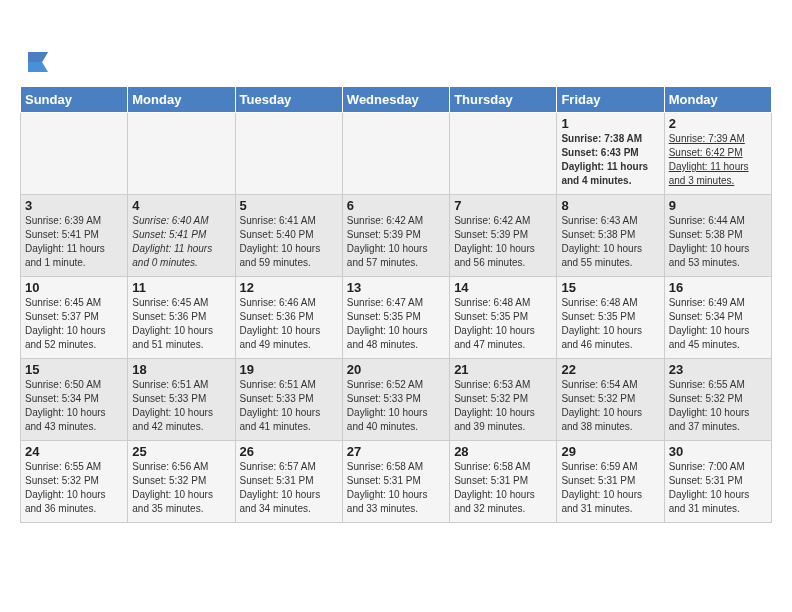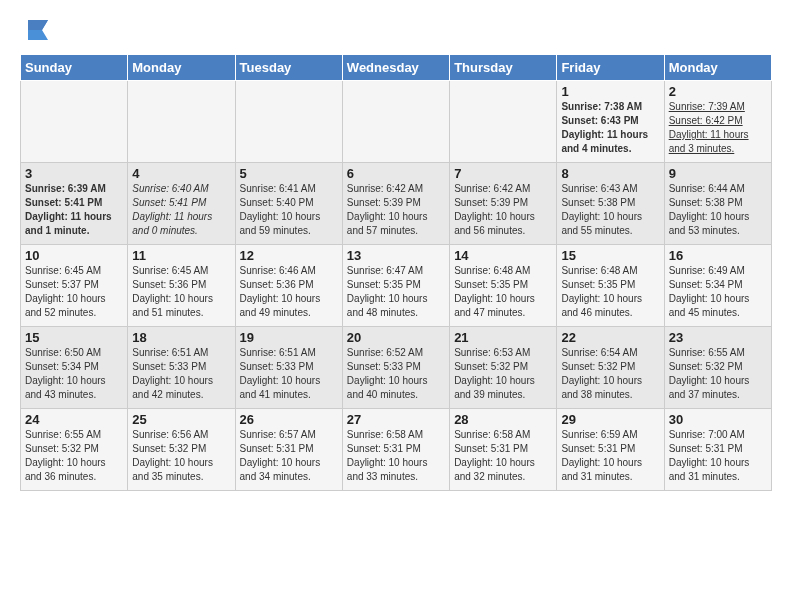--- a/index.html
+++ b/index.html
@@ -5,20 +5,21 @@
     * { box-sizing: border-box; margin: 0; padding: 0; }
     body {
       font-family: Arial, sans-serif;
       background: #fff;
       width: 792px;
       min-height: 612px;
     }
     .page {
       width: 792px;
       padding: 16px 20px 10px 20px;
+      margin-top: 32px;
     }
     .header {
       display: flex;
       align-items: flex-start;
       justify-content: space-between;
       margin-bottom: 10px;
     }
     .logo {
       display: flex;
       align-items: center;
@@ -154,21 +155,21 @@
             <span class="day-num">2</span>
             <div class="day-info" style="white-space: pre-line; text-decoration: underline;">Sunrise: 7:39 AM
 Sunset: 6:42 PM
 Daylight: 11 hours
 and 3 minutes.</div>
           </td>
         </tr>
         <tr>
           <td>
             <span class="day-num">3</span>
-            <div class="day-info" style="white-space: pre-line; font-weight: bold;">Sunrise: 6:39 AM
+            <div class="day-info" style="white-space: pre-line;">Sunrise: 6:39 AM
 Sunset: 5:41 PM
 Daylight: 11 hours
 and 1 minute.</div>
           </td>
           <td>
             <span class="day-num">4</span>
             <div class="day-info" style="white-space: pre-line; font-style: italic;">Sunrise: 6:40 AM
 Sunset: 5:41 PM
 Daylight: 11 hours
 and 0 minutes.</div>

